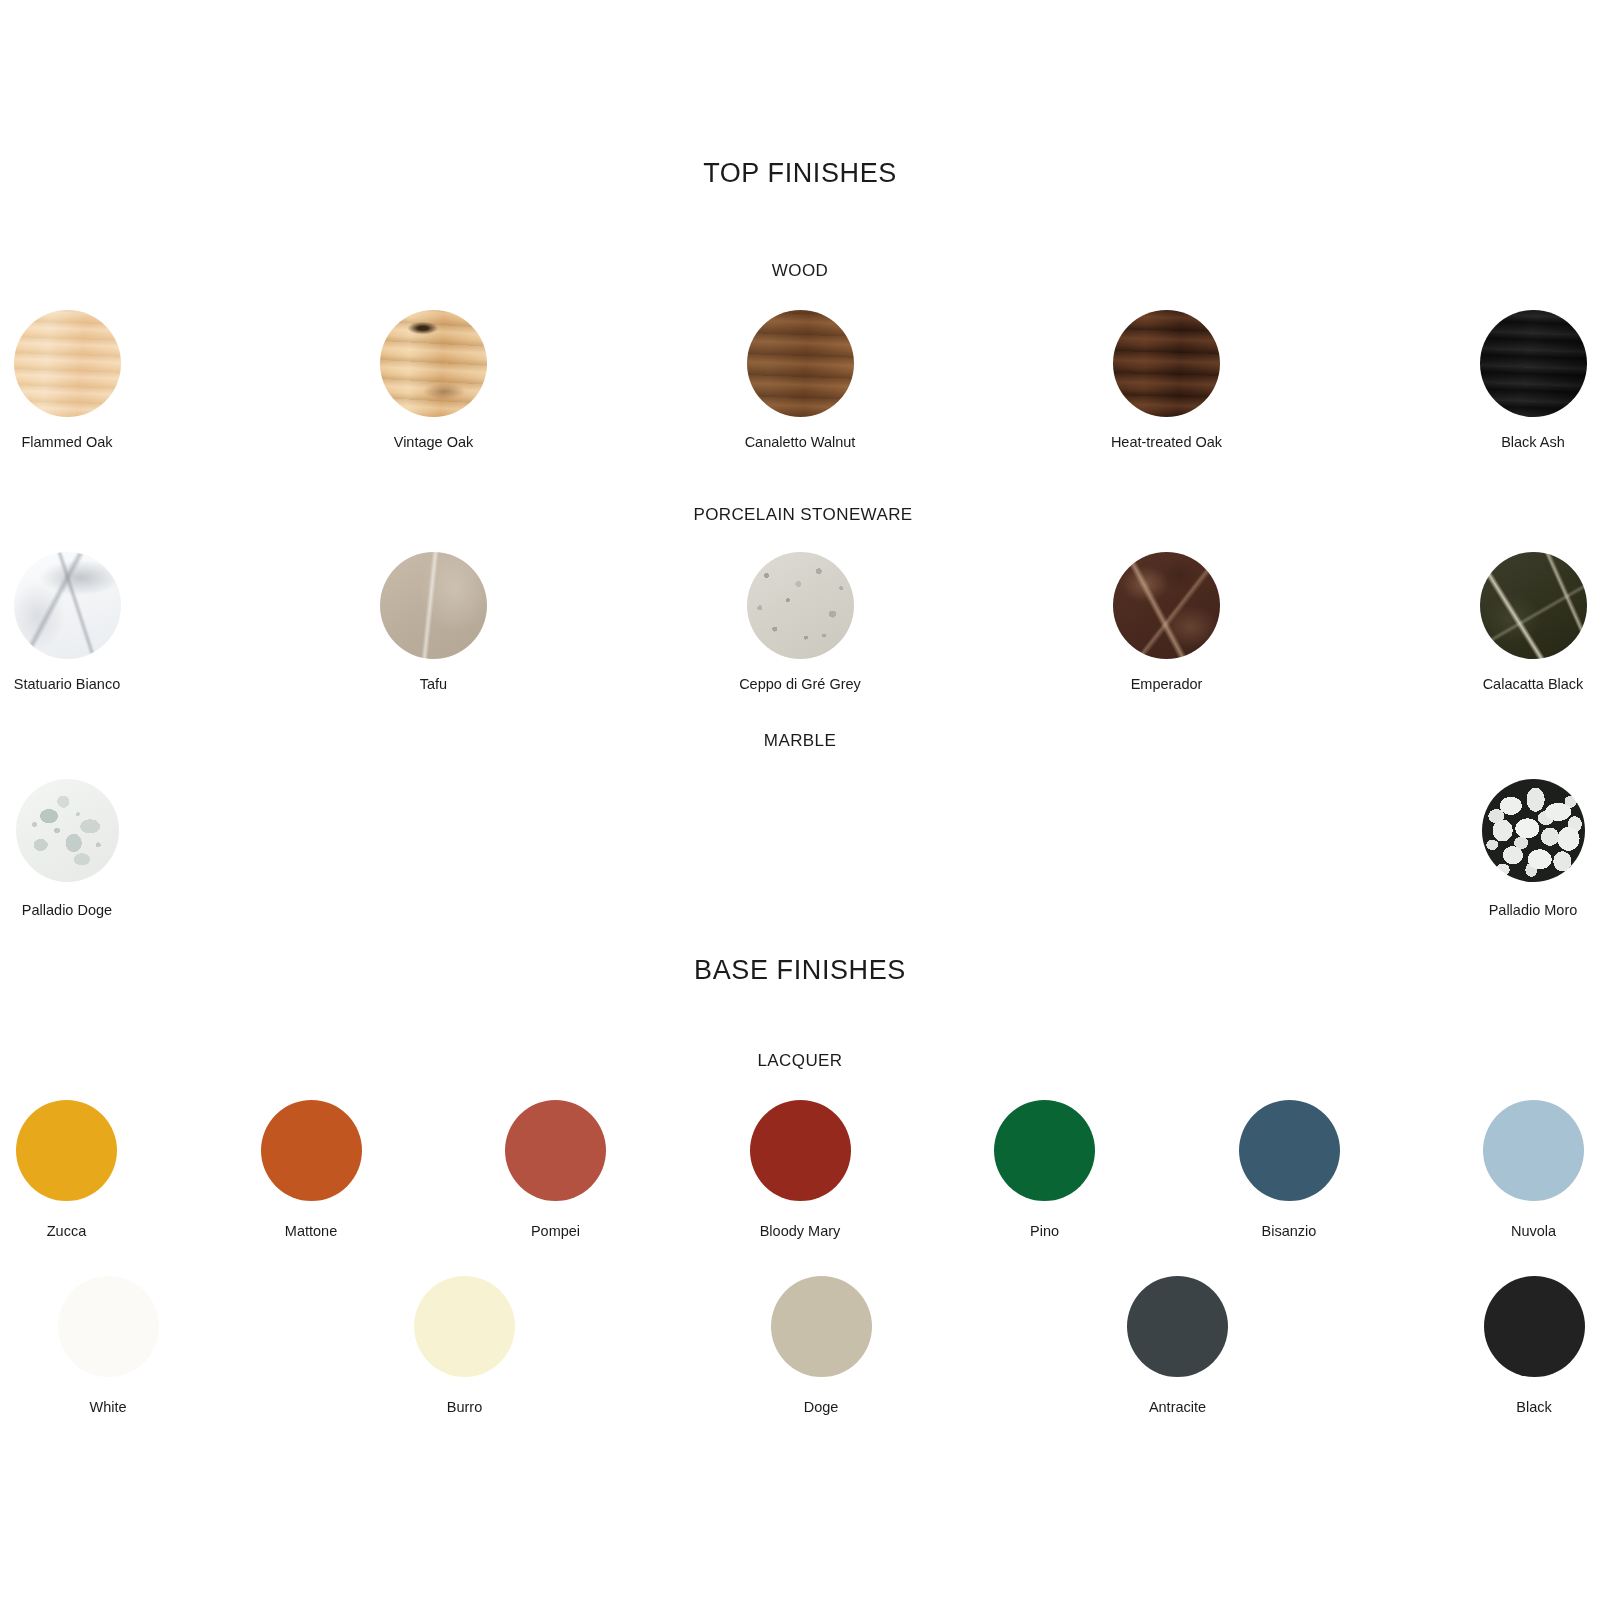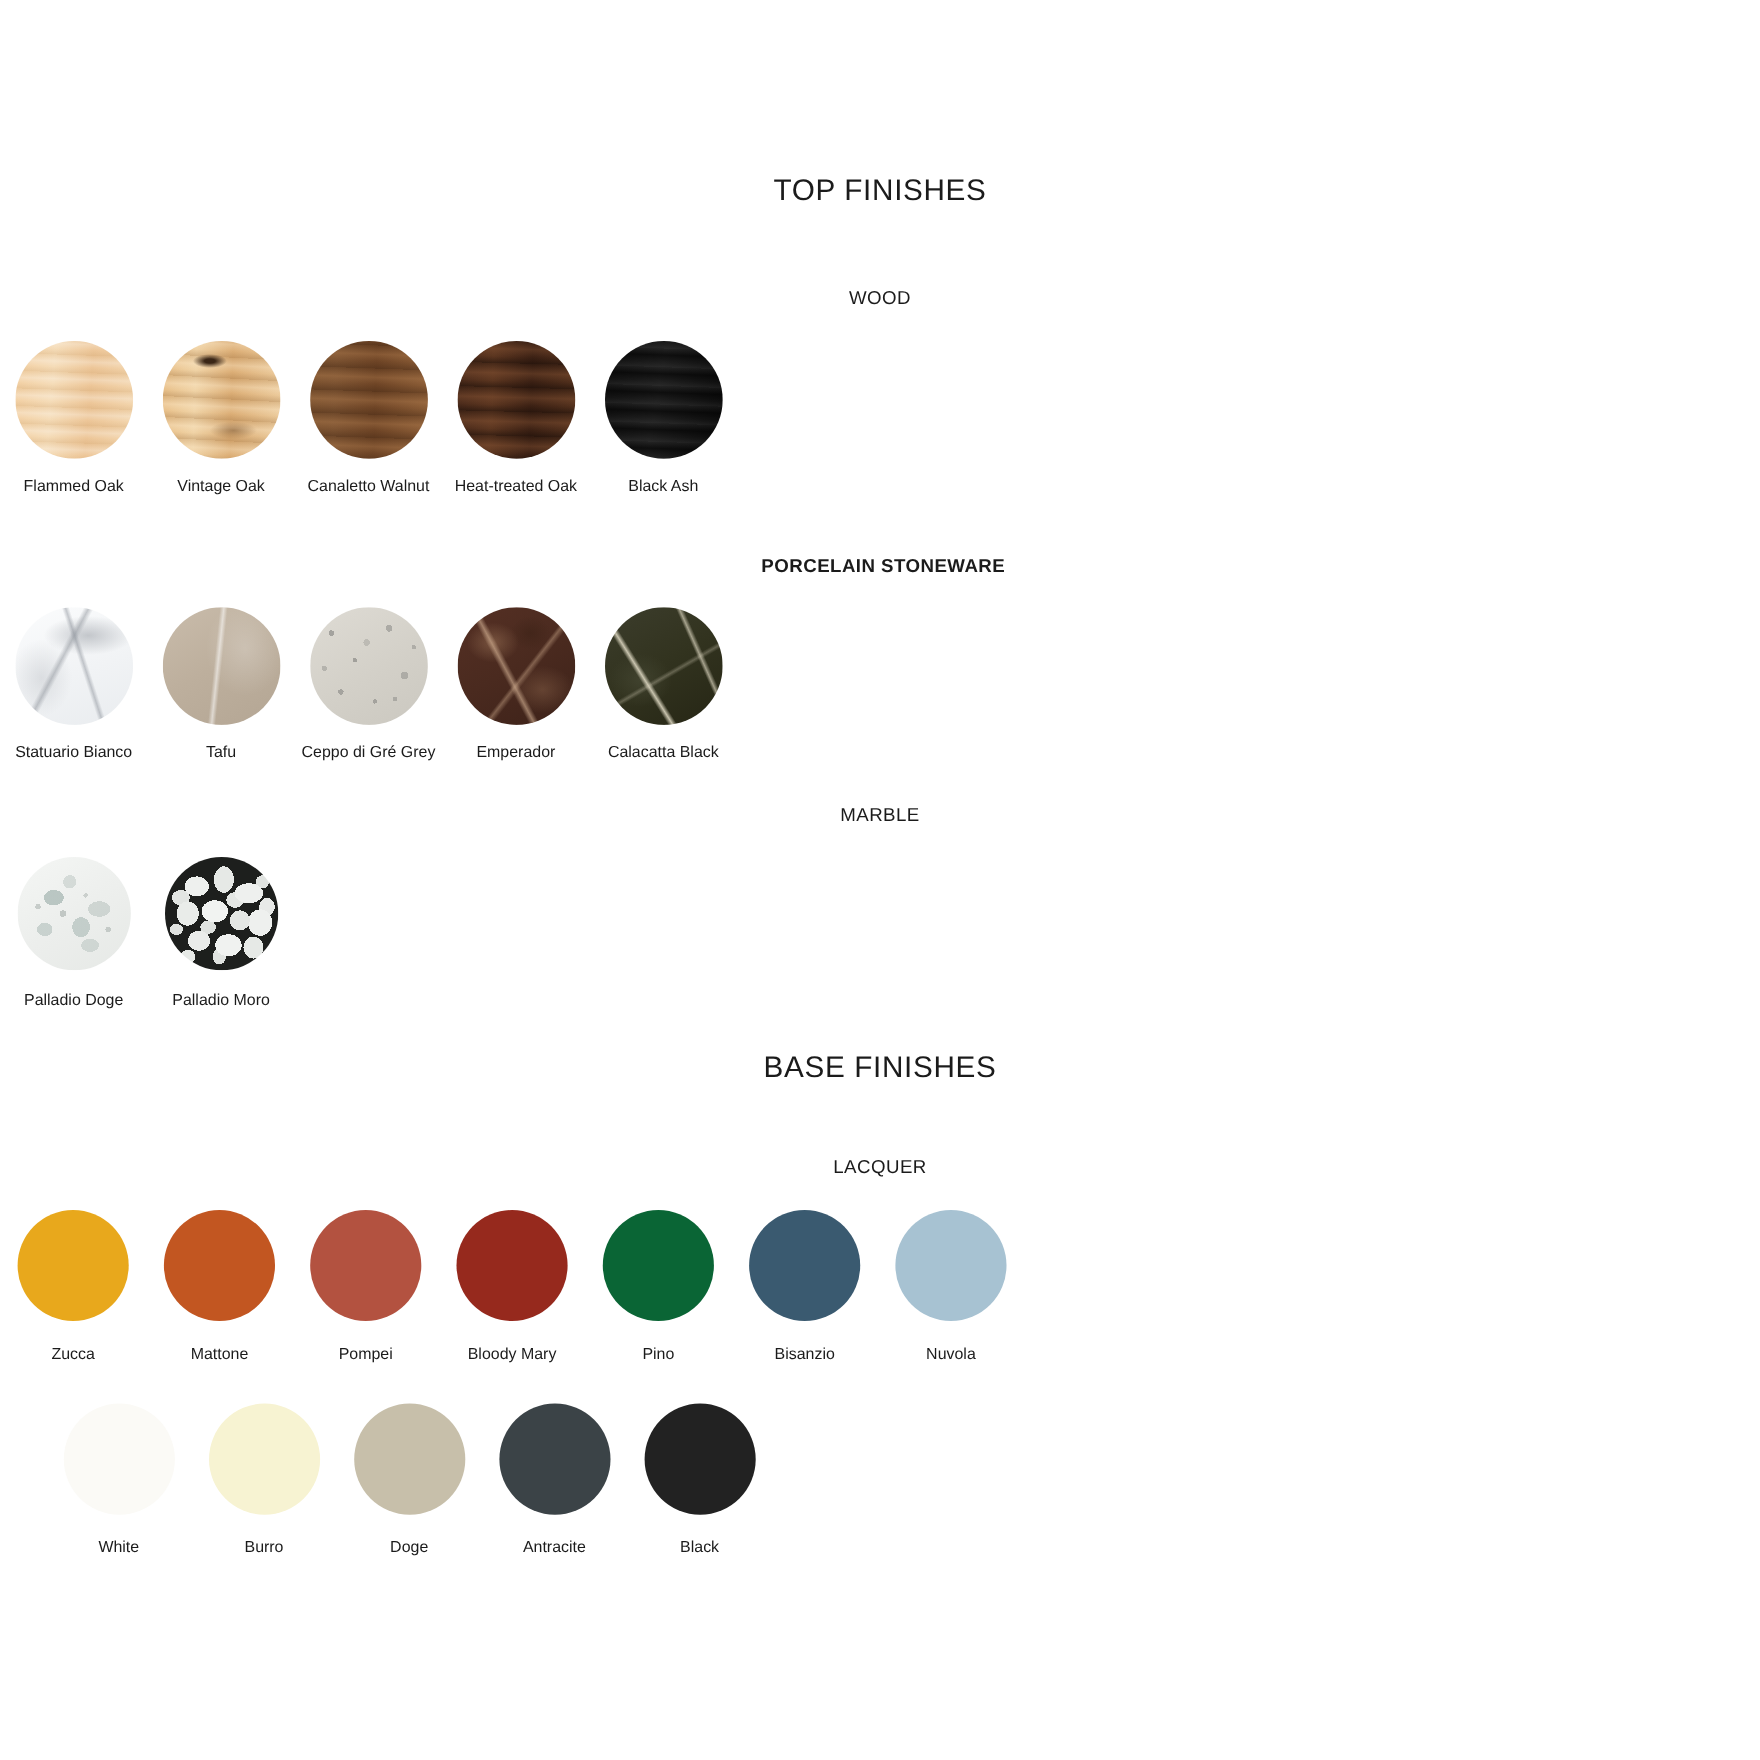--- a/index.html
+++ b/index.html
@@ -35,21 +35,21 @@
   .group-title {
     text-align: center;
     font-size: 17px;
     font-weight: 400;
     letter-spacing: 0.4px;
     color: #1b1b1b;
   }
 
   .swatch-row {
     display: flex;
-    justify-content: flex-start;
+    justify-content: space-between;
     align-items: flex-start;
   }
 
   .swatch {
     display: flex;
     flex-direction: column;
     align-items: center;
   }
 
   .disc {
@@ -65,21 +65,21 @@
     line-height: 17px;
     text-align: center;
     color: #1b1b1b;
     max-width: 130px;
   }
 
   
   #top-finishes-title { position: absolute; left: 0; right: 0; top: 158px; }
   #wood-title        { position: absolute; left: 0; right: 0; top: 261px; }
   #wood-row          { position: absolute; left: 0; right: 0; top: 310px; }
-  #stone-title       { position: absolute; left: 6px; right: 0; top: 505px; font-weight: bold; }
+  #stone-title       { position: absolute; left: 6px; right: 0; top: 505px; }
   #stone-row         { position: absolute; left: 0; right: 0; top: 552px; }
   #marble-title      { position: absolute; left: 0; right: 0; top: 731px; }
   #marble-row        { position: absolute; left: 0; right: 0; top: 779px; }
 
   #base-finishes-title { position: absolute; left: 0; right: 0; top: 955px; }
   #lacquer-title       { position: absolute; left: 0; right: 0; top: 1051px; }
   #lacquer-row-1       { position: absolute; left: 0; right: 0; top: 1100px; }
   #lacquer-row-2       { position: absolute; left: 0; right: 0; top: 1276px; padding-left: 42px; }
 
   

